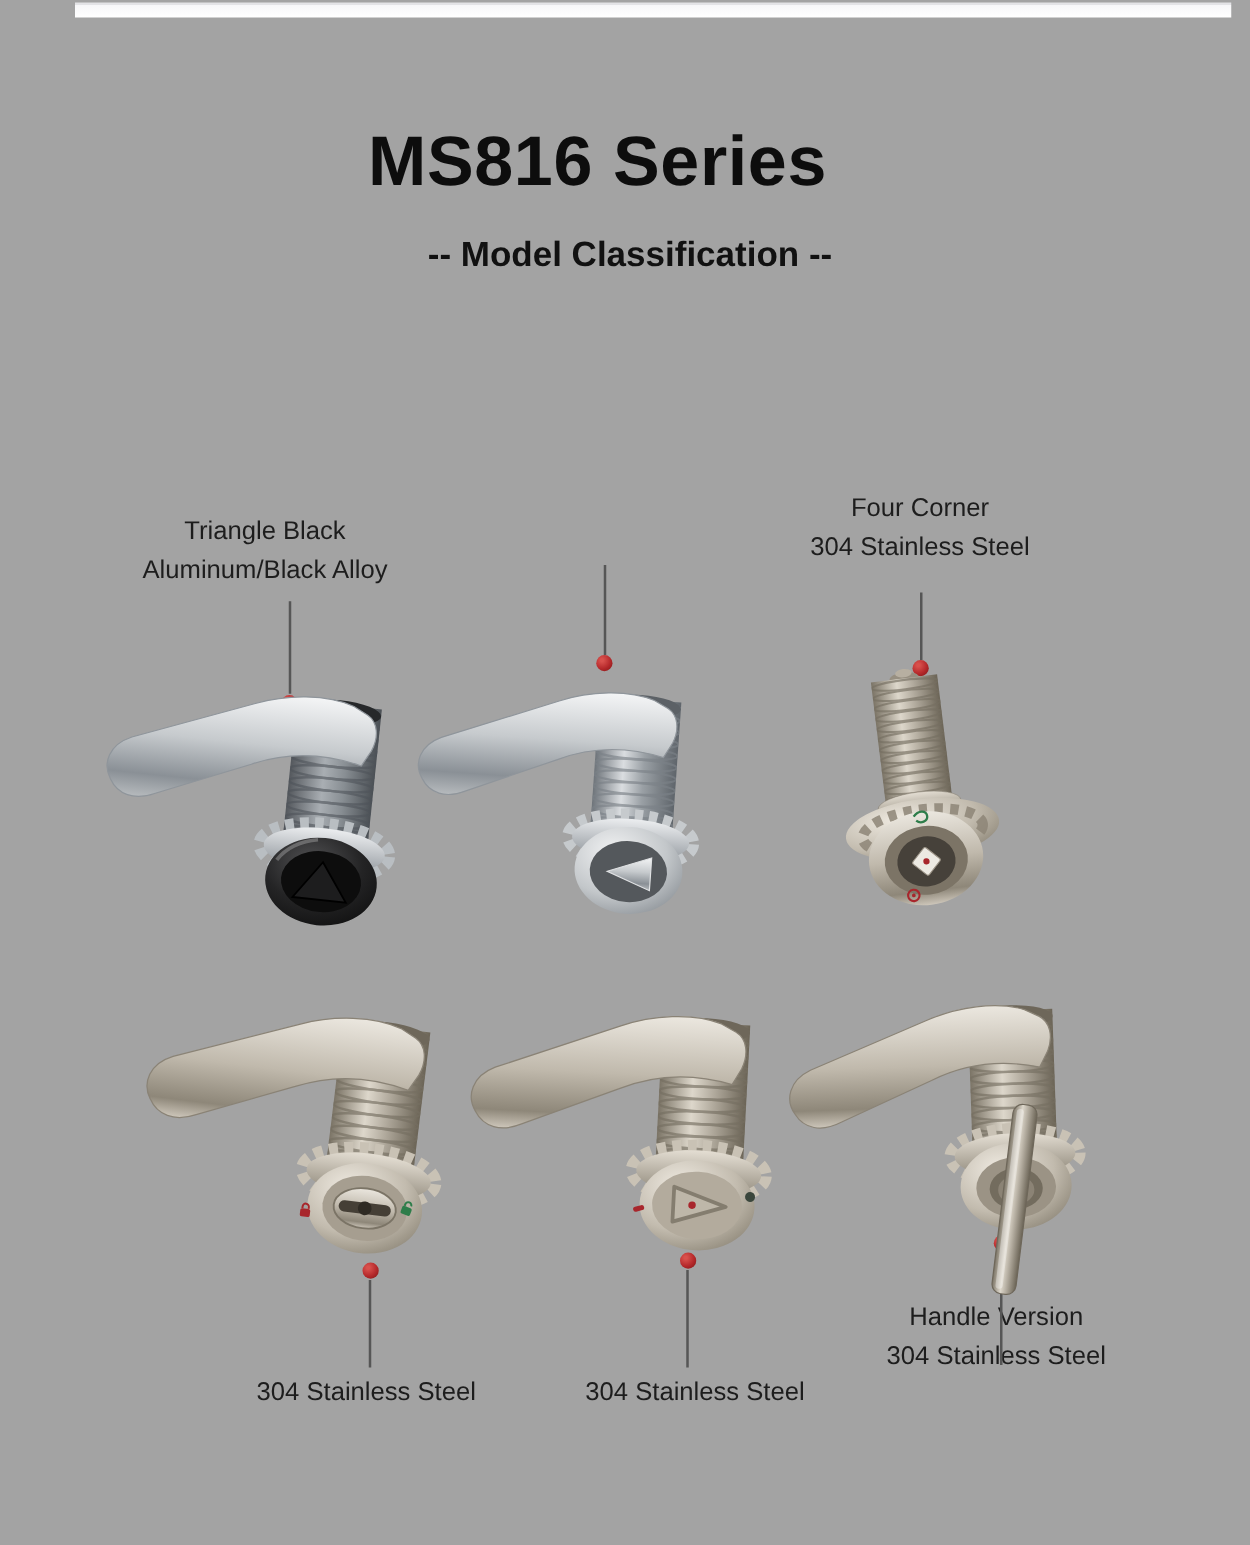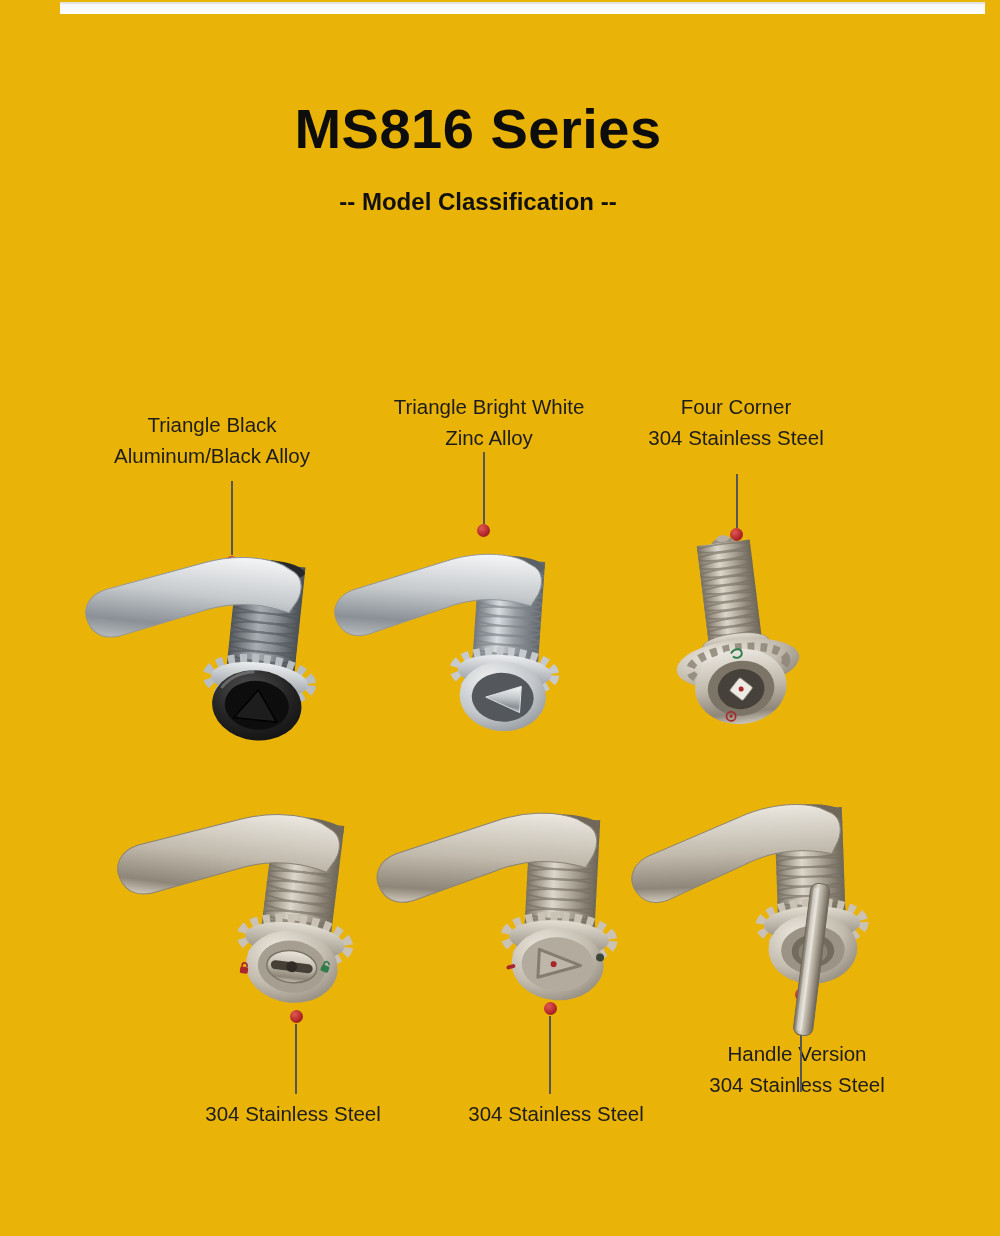--- a/index.html
+++ b/index.html
@@ -1,29 +1,29 @@
 <!DOCTYPE html>
 <html><head>
 <meta charset="utf-8">
 <style>
   html,body{margin:0;padding:0;background:#ffffff;}
   .canvas{
-    position:relative;width:1000px;height:1236px;background:#eab308;overflow:hidden;
+    position:relative;width:1000px;height:1236px;background:#a3a3a3;overflow:hidden;
     font-family:"Liberation Sans",sans-serif;color:#1a1a1a;
   }
   .top-rule{position:absolute;left:60px;top:2px;width:925px;height:2px;background:#e3e3e6;}
   .top-rule-shade{position:absolute;left:60px;top:4px;width:925px;height:10px;
     background:linear-gradient(#f7f7f9,#ffffff);}
   .title{
     position:absolute;left:0;top:96px;width:956px;margin:0;text-align:center;
     font-size:56px;font-weight:700;letter-spacing:.5px;color:#0d0d0d;
   }
   .subtitle{
     position:absolute;left:0;top:188px;width:956px;text-align:center;
-    font-size:24px;font-weight:700;color:#111;
+    font-size:28px;font-weight:700;color:#111;padding-left:26px;
   }
   .plabel{position:absolute;text-align:center;font-size:20.5px;line-height:31px;color:#1d1d1d;}
   .cline{position:absolute;width:2px;background:#565656;}
   .cdot{
     position:absolute;width:13px;height:13px;border-radius:50%;
     background:radial-gradient(circle at 35% 32%, #d8504c 10%, #b5292b 55%, #7c1414 100%);
   }
   .product{position:absolute;}
 </style>
 </head>
@@ -92,24 +92,20 @@
           <stop offset=".5" stop-color="#242425"></stop>
         <stop offset="1" stop-color="#0a0a0a"></stop>
       </radialGradient>
     </defs>
   </svg>
 
   <div class="plabel" style="left:62px;top:409px;width:300px">
     <div>Triangle Black</div>
     <div>Aluminum/Black Alloy</div>
   </div>
-  <div class="plabel" style="left:339px;top:391px;width:300px">
-    <div>Triangle Bright White</div>
-    <div>Zinc Alloy</div>
-  </div>
   <div class="plabel" style="left:586px;top:391px;width:300px">
     <div>Four Corner</div>
     <div>304 Stainless Steel</div>
   </div>
   <div class="plabel" style="left:143px;top:1098px;width:300px">
     <div>304 Stainless Steel</div>
   </div>
   <div class="plabel" style="left:406px;top:1098px;width:300px">
     <div>304 Stainless Steel</div>
   </div>

